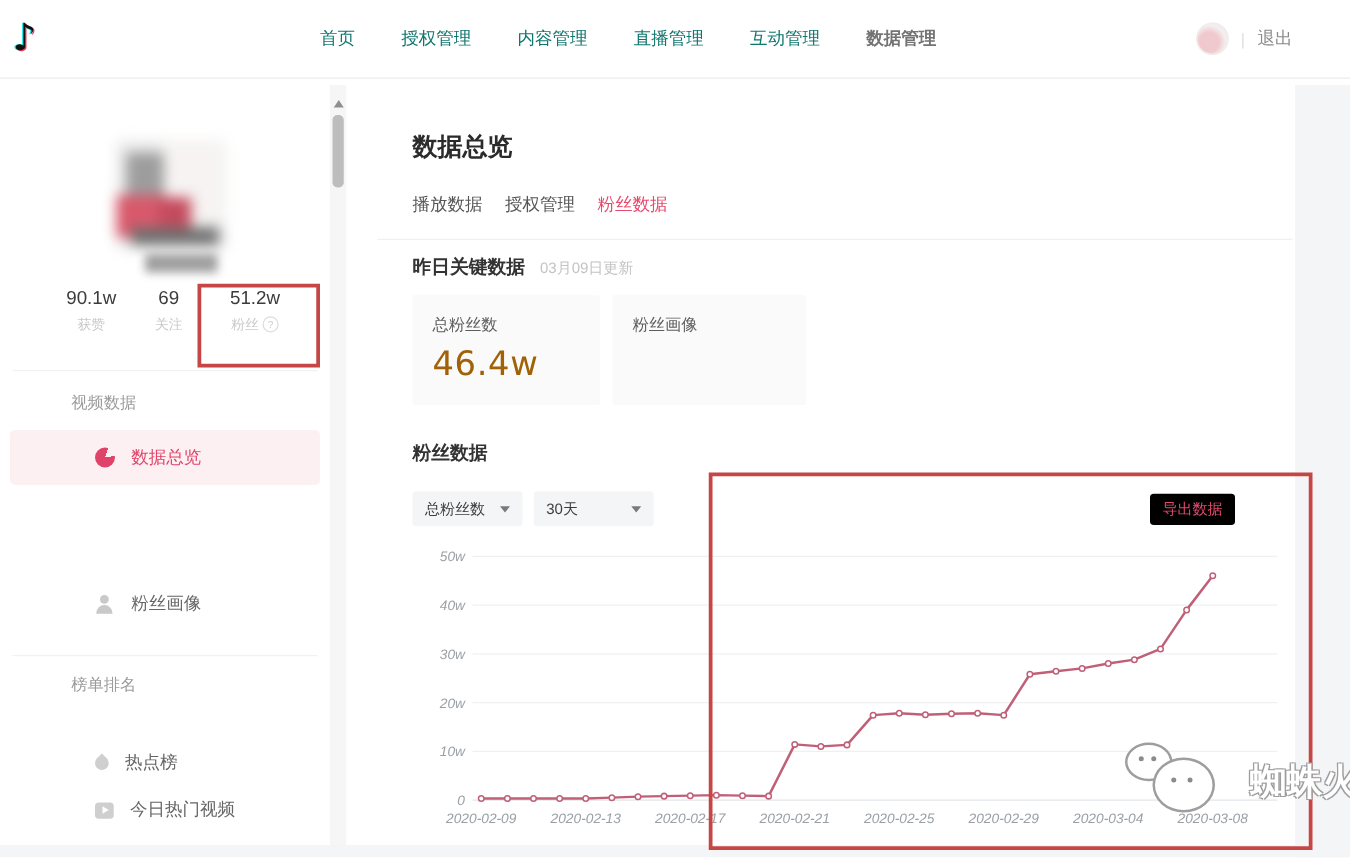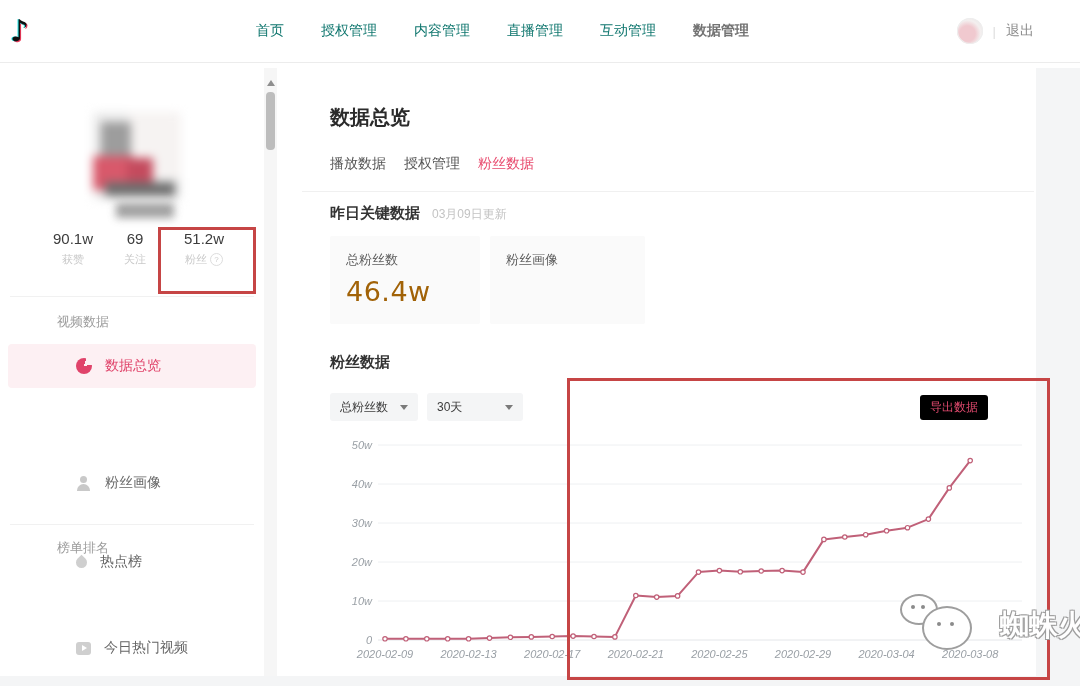--- a/index.html
+++ b/index.html
@@ -174,21 +174,21 @@
       <span class="ic-user">
           <span class="h"></span>
           <span class="b"></span>
         </span>
       <span class="lbl">粉丝画像</span>
     </div>
 
     <div class="side-divider" style="top:456px;"></div>
     <div class="side-label" style="top:471px;">榜单排名</div>
 
-    <div class="side-item" style="top:472px;">
+    <div class="side-item" style="top:520px;">
       <span class="ic-drop"></span>
       <span class="lbl">热点榜</span>
     </div>
     <div class="side-item" style="top:558px;align-items:center;">
       <span class="ic-video"></span>
       <span class="lbl">今日热门视频</span>
     </div>
   </div>
 
   <div class="scrollbar">

